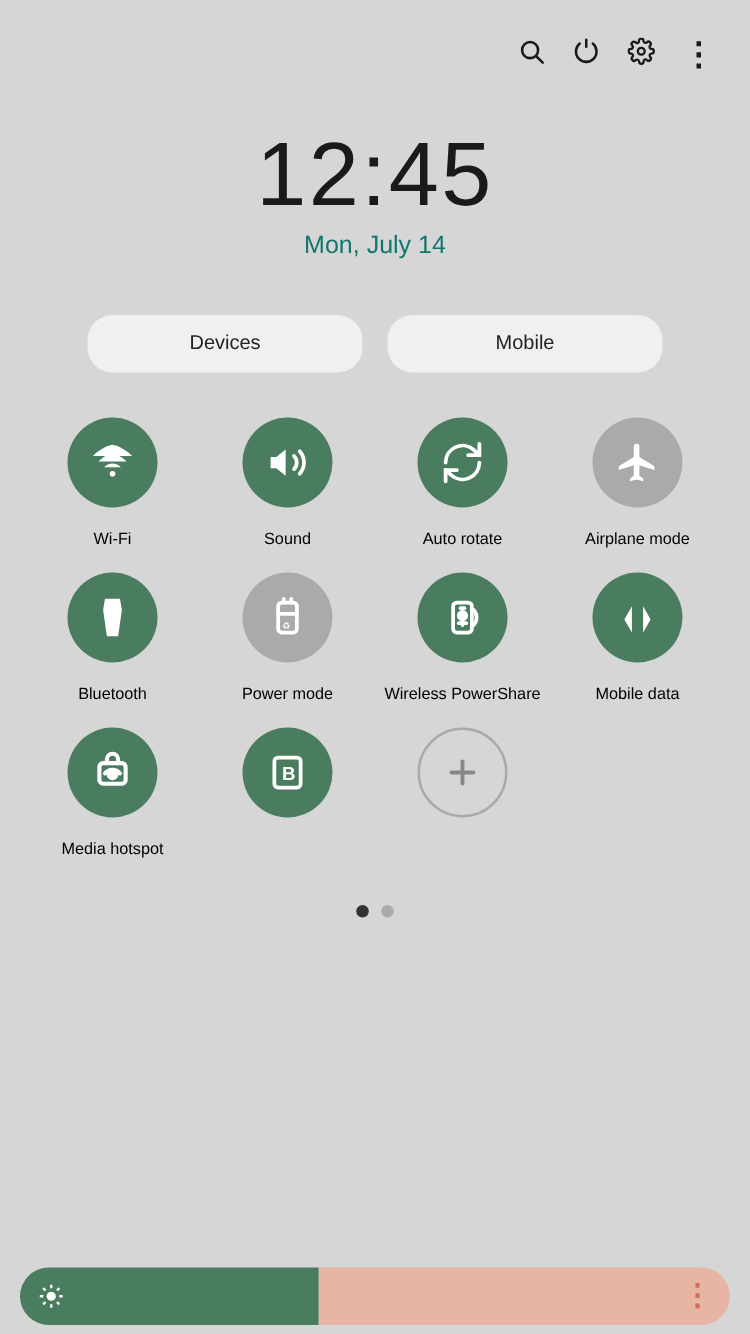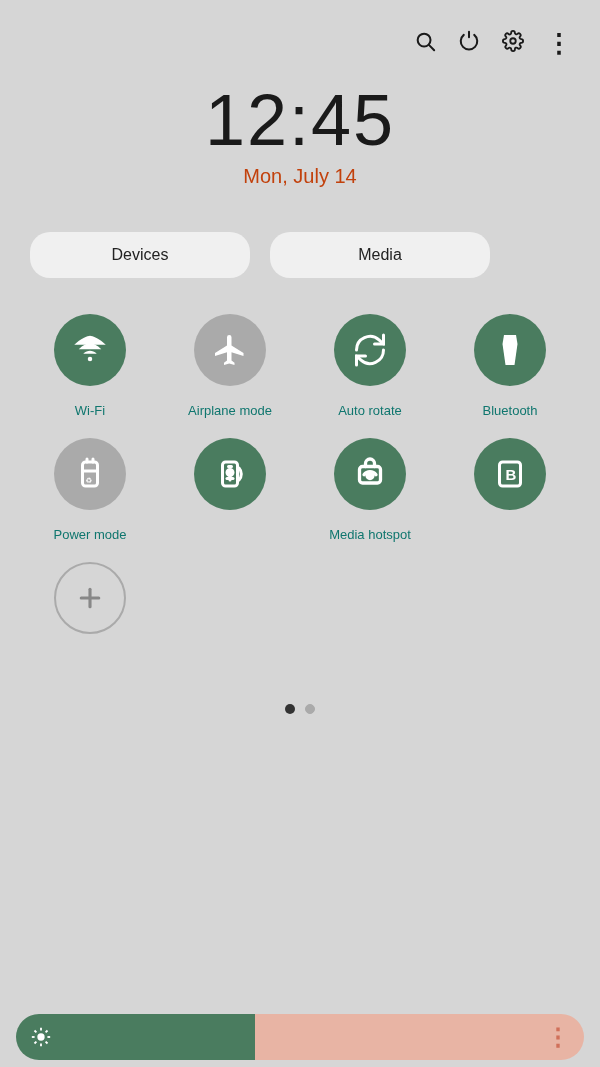--- a/index.html
+++ b/index.html
@@ -23,38 +23,39 @@
     .top-icon {
       font-size: 22px;
       color: #1a1a1a;
       cursor: pointer;
     }
 
     .clock-section {
       display: flex;
       flex-direction: column;
       align-items: center;
-      margin-top: 20px;
+      margin-top: 40px;
     }
 
     .clock-time {
       font-size: 72px;
       font-weight: 300;
       color: #1a1a1a;
       letter-spacing: 2px;
     }
 
     .clock-date {
       font-size: 20px;
-      color: #c2410c;
+      color: #0f766e;
       margin-top: 4px;
     }
 
     .devices-media-row {
       display: flex;
+      justify-content: center;
       gap: 20px;
       margin-top: 44px;
       padding: 0 30px;
     }
 
     .dm-button {
       flex: 1;
       background: #f0f0f0;
       border: none;
       border-radius: 20px;
@@ -96,21 +97,21 @@
     .tile-circle.active {
       background-color: #4a7c5f;
     }
 
     .tile-circle.inactive {
       background-color: #aaaaaa;
     }
 
     .tile-label {
       font-size: 13px;
-      color: #0f766e;
+      color: #000000;
       text-align: center;
       line-height: 1.3;
       min-height: 34px;
       display: flex;
       align-items: center;
       justify-content: center;
     }
 
     .pagination {
       display: flex;
@@ -159,58 +160,68 @@
   <span class="top-icon" style="font-size:26px;color:#1a1a1a;font-weight:700;">⋮</span>
 </div>
 
 <div class="clock-section">
   <div class="clock-time">12:45</div>
   <div class="clock-date">Mon, July 14</div>
 </div>
 
 <div class="devices-media-row">
   <button class="dm-button">Devices</button>
-  <button class="dm-button">Media</button>
+  <button class="dm-button">Mobile</button>
 </div>
 
 <div class="tiles-grid">
 
   <div class="tile">
     <div class="tile-circle active">
       <svg width="36" height="36" viewBox="0 0 24 24" fill="white">
         <path d="M1.5 8.5C5.5 4.5 10.5 2.5 12 2.5s6.5 2 10.5 6"></path>
         <path d="M4.5 11.5C7.2 8.8 9.8 7.5 12 7.5s4.8 1.3 7.5 4"></path>
         <path d="M7.5 14.5C9 13 10.5 12.5 12 12.5s3 .5 4.5 2"></path>
         <circle cx="12" cy="18" r="1.5"></circle>
       </svg>
     </div>
     <div class="tile-label">Wi-Fi</div>
   </div>
 
-
-
-  <div class="tile">
-    <div class="tile-circle inactive">
-      <svg width="36" height="36" viewBox="0 0 24 24" fill="white">
-        <path d="M21 16v-2l-8-5V3.5A1.5 1.5 0 0 0 11.5 2 1.5 1.5 0 0 0 10 3.5V9l-8 5v2l8-2.5V19l-2 1.5V22l3.5-1 3.5 1v-1.5L13 19v-5.5z"></path>
-      </svg>
-    </div>
-    <div class="tile-label">Airplane mode</div>
-  </div>
+  <div class="tile">
+    <div class="tile-circle active">
+      <svg width="36" height="36" viewBox="0 0 24 24" fill="white">
+        <polygon points="11,5 6,9 3,9 3,15 6,15 11,19"></polygon>
+        <path d="M15.5 8.5a5 5 0 0 1 0 7" stroke="white" stroke-width="2" fill="none" stroke-linecap="round"></path>
+        <path d="M18.5 6a9 9 0 0 1 0 12" stroke="white" stroke-width="2" fill="none" stroke-linecap="round"></path>
+      </svg>
+    </div>
+    <div class="tile-label">Sound</div>
+  </div>
+
 
   <div class="tile">
     <div class="tile-circle active">
       <svg width="36" height="36" viewBox="0 0 24 24" fill="none" stroke="white" stroke-width="2" stroke-linecap="round">
         <path d="M21 2v6h-6"></path>
         <path d="M3 12a9 9 0 0 1 15-6.7L21 8"></path>
         <path d="M3 22v-6h6"></path>
         <path d="M21 12a9 9 0 0 1-15 6.7L3 16"></path>
       </svg>
     </div>
     <div class="tile-label">Auto rotate</div>
+  </div>
+
+  <div class="tile">
+    <div class="tile-circle inactive">
+      <svg width="36" height="36" viewBox="0 0 24 24" fill="white">
+        <path d="M21 16v-2l-8-5V3.5A1.5 1.5 0 0 0 11.5 2 1.5 1.5 0 0 0 10 3.5V9l-8 5v2l8-2.5V19l-2 1.5V22l3.5-1 3.5 1v-1.5L13 19v-5.5z"></path>
+      </svg>
+    </div>
+    <div class="tile-label">Airplane mode</div>
   </div>
 
   <div class="tile">
     <div class="tile-circle active">
       <svg width="36" height="36" viewBox="0 0 24 24" fill="white">
         <path d="M8 2h8l1 6H7z"></path>
         <path d="M7 8l2 14h6l2-14z"></path>
         <path d="M10 13h4"></path>
         <circle cx="12" cy="17" r="1.5" fill="white"></circle>
       </svg>
@@ -234,22 +245,31 @@
     <div class="tile-circle active">
       <svg width="36" height="36" viewBox="0 0 24 24" fill="none" stroke="white" stroke-width="2" stroke-linecap="round">
         <rect x="7" y="4" width="10" height="16" rx="2" fill="none"></rect>
         <path d="M11 7h2"></path>
         <path d="M12 13v3"></path>
         <path d="M10 15h4"></path>
         <circle cx="12" cy="11" r="2" fill="white"></circle>
         <path d="M18 8a6 6 0 0 1 0 8" stroke="white"></path>
       </svg>
     </div>
-  </div>
-
+    <div class="tile-label">Wireless PowerShare</div>
+  </div>
+
+  <div class="tile">
+    <div class="tile-circle active">
+      <svg width="36" height="36" viewBox="0 0 24 24" fill="white">
+        <path d="M9 20l-4-7 4-7M15 6l4 7-4 7"></path>
+      </svg>
+    </div>
+    <div class="tile-label">Mobile data</div>
+  </div>
 
   <div class="tile">
     <div class="tile-circle active">
       <svg width="36" height="36" viewBox="0 0 24 24" fill="none" stroke="white" stroke-width="2.2" stroke-linecap="round">
         <rect x="5" y="7" width="14" height="11" rx="2" fill="none"></rect>
         <path d="M9 7V5a3 3 0 0 1 6 0v2"></path>
         <circle cx="12" cy="13" r="2" fill="white"></circle>
         <path d="M8 12.5a5 5 0 0 1 8 0"></path>
       </svg>
     </div>

